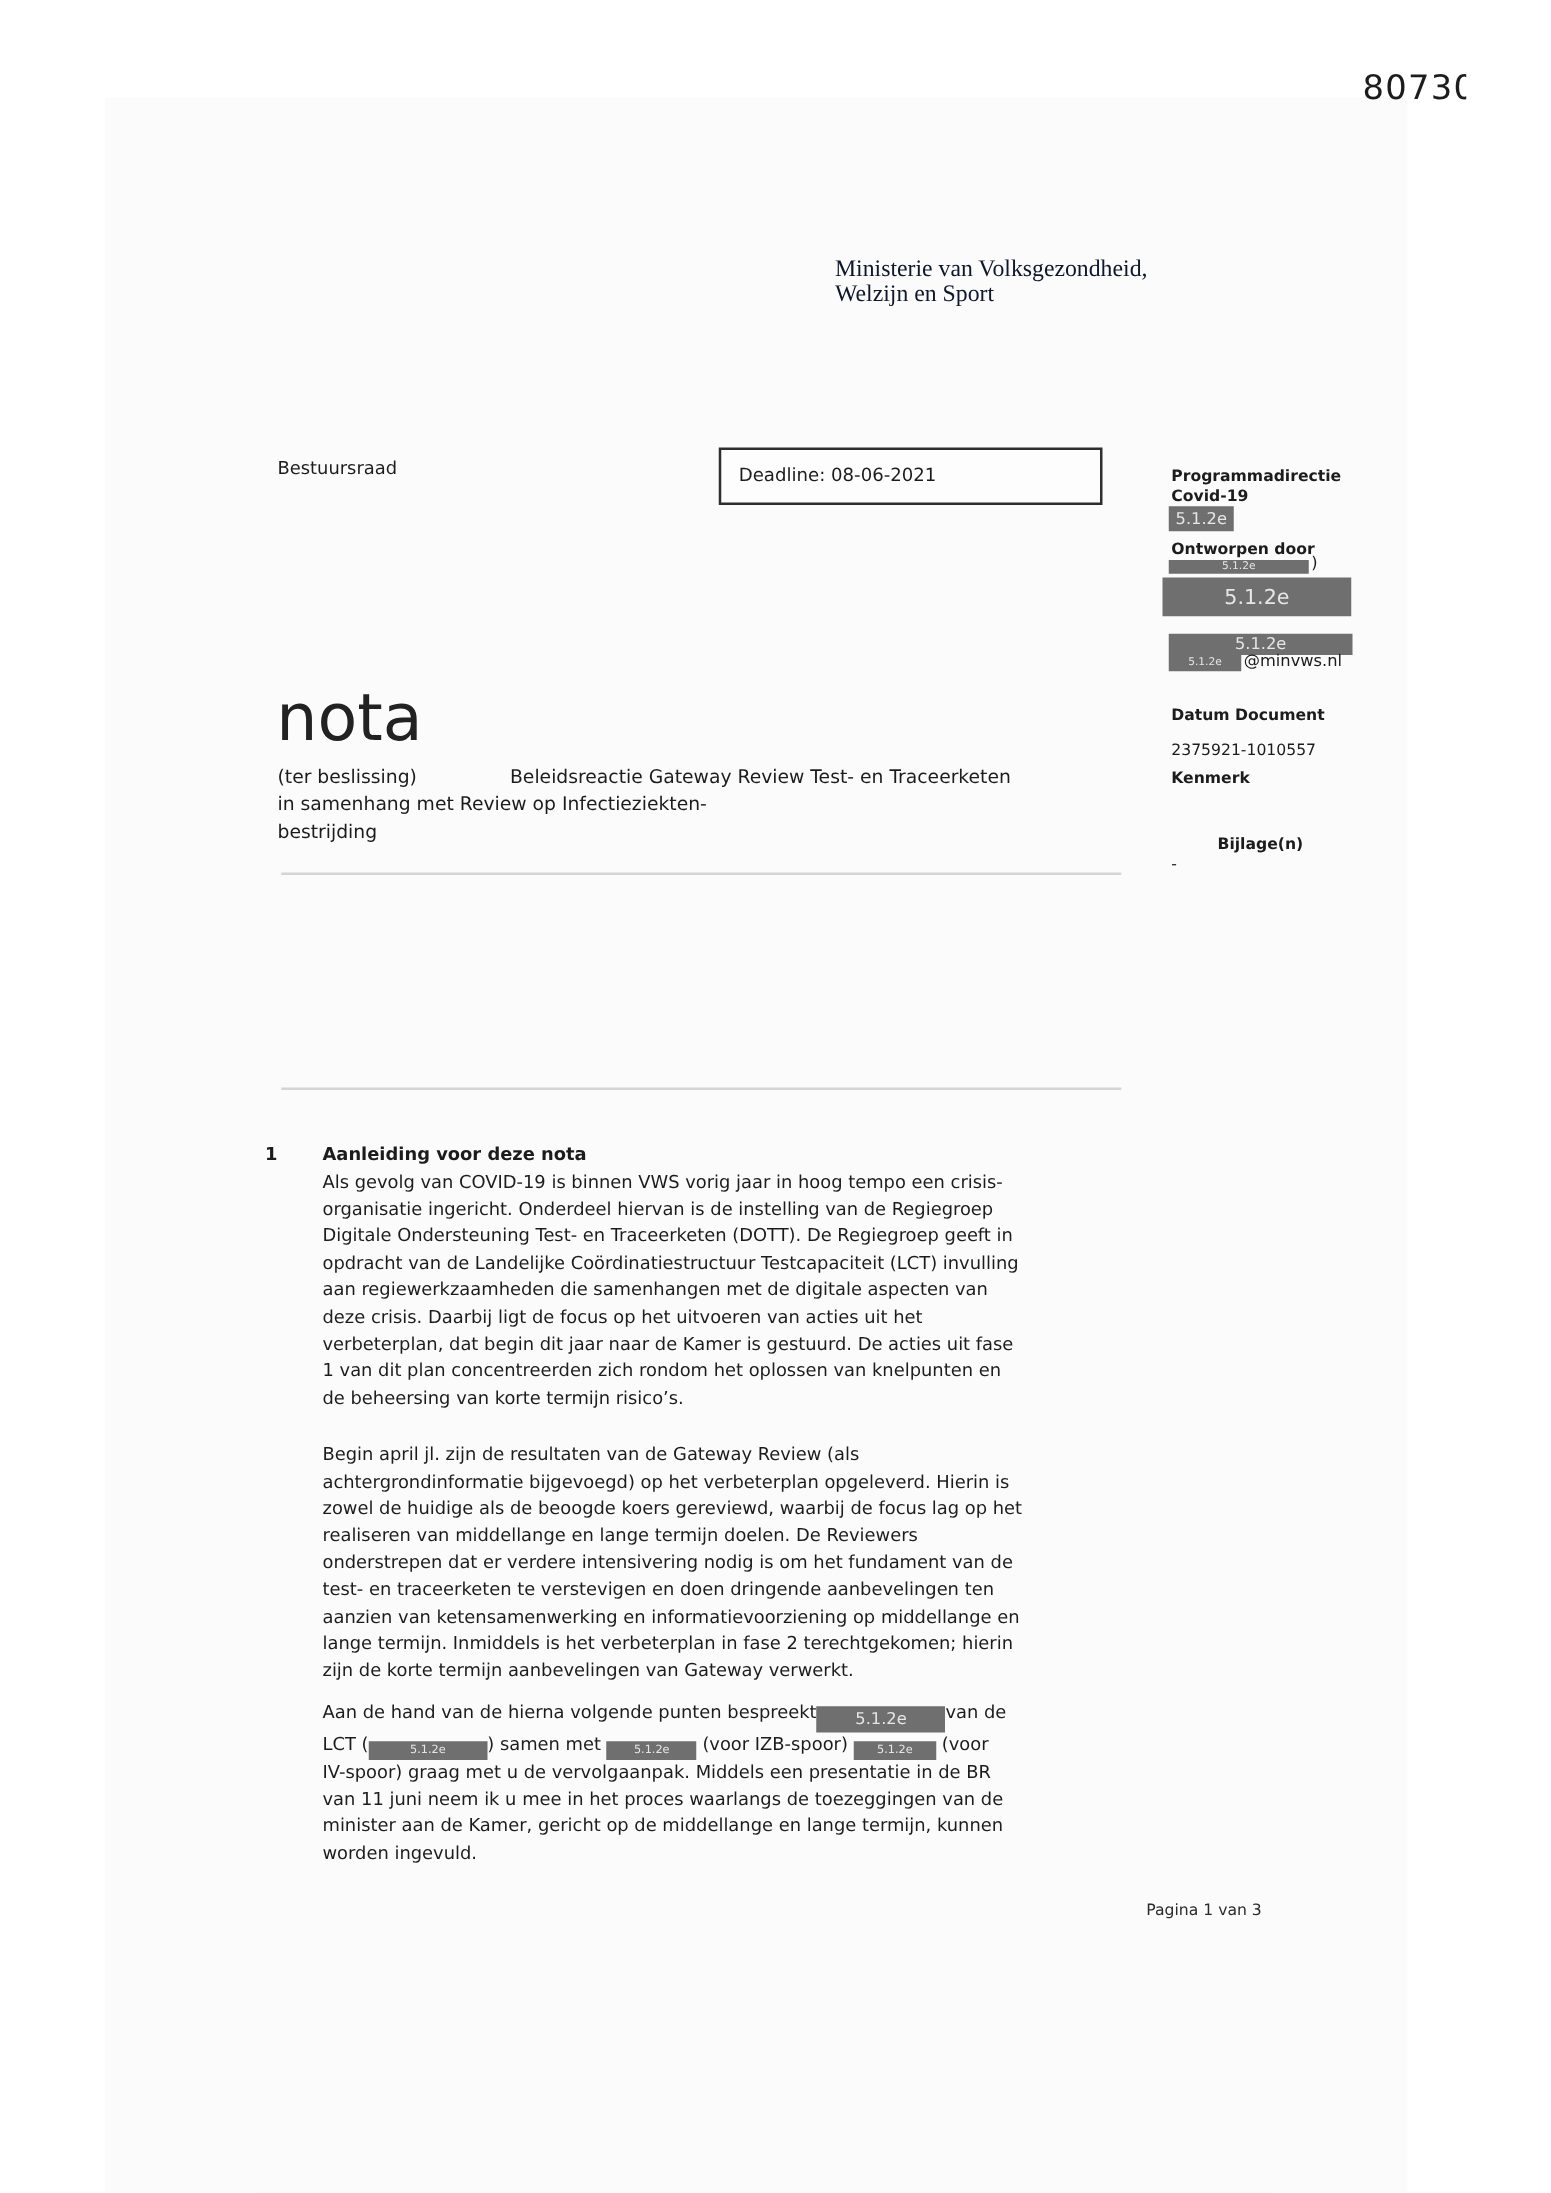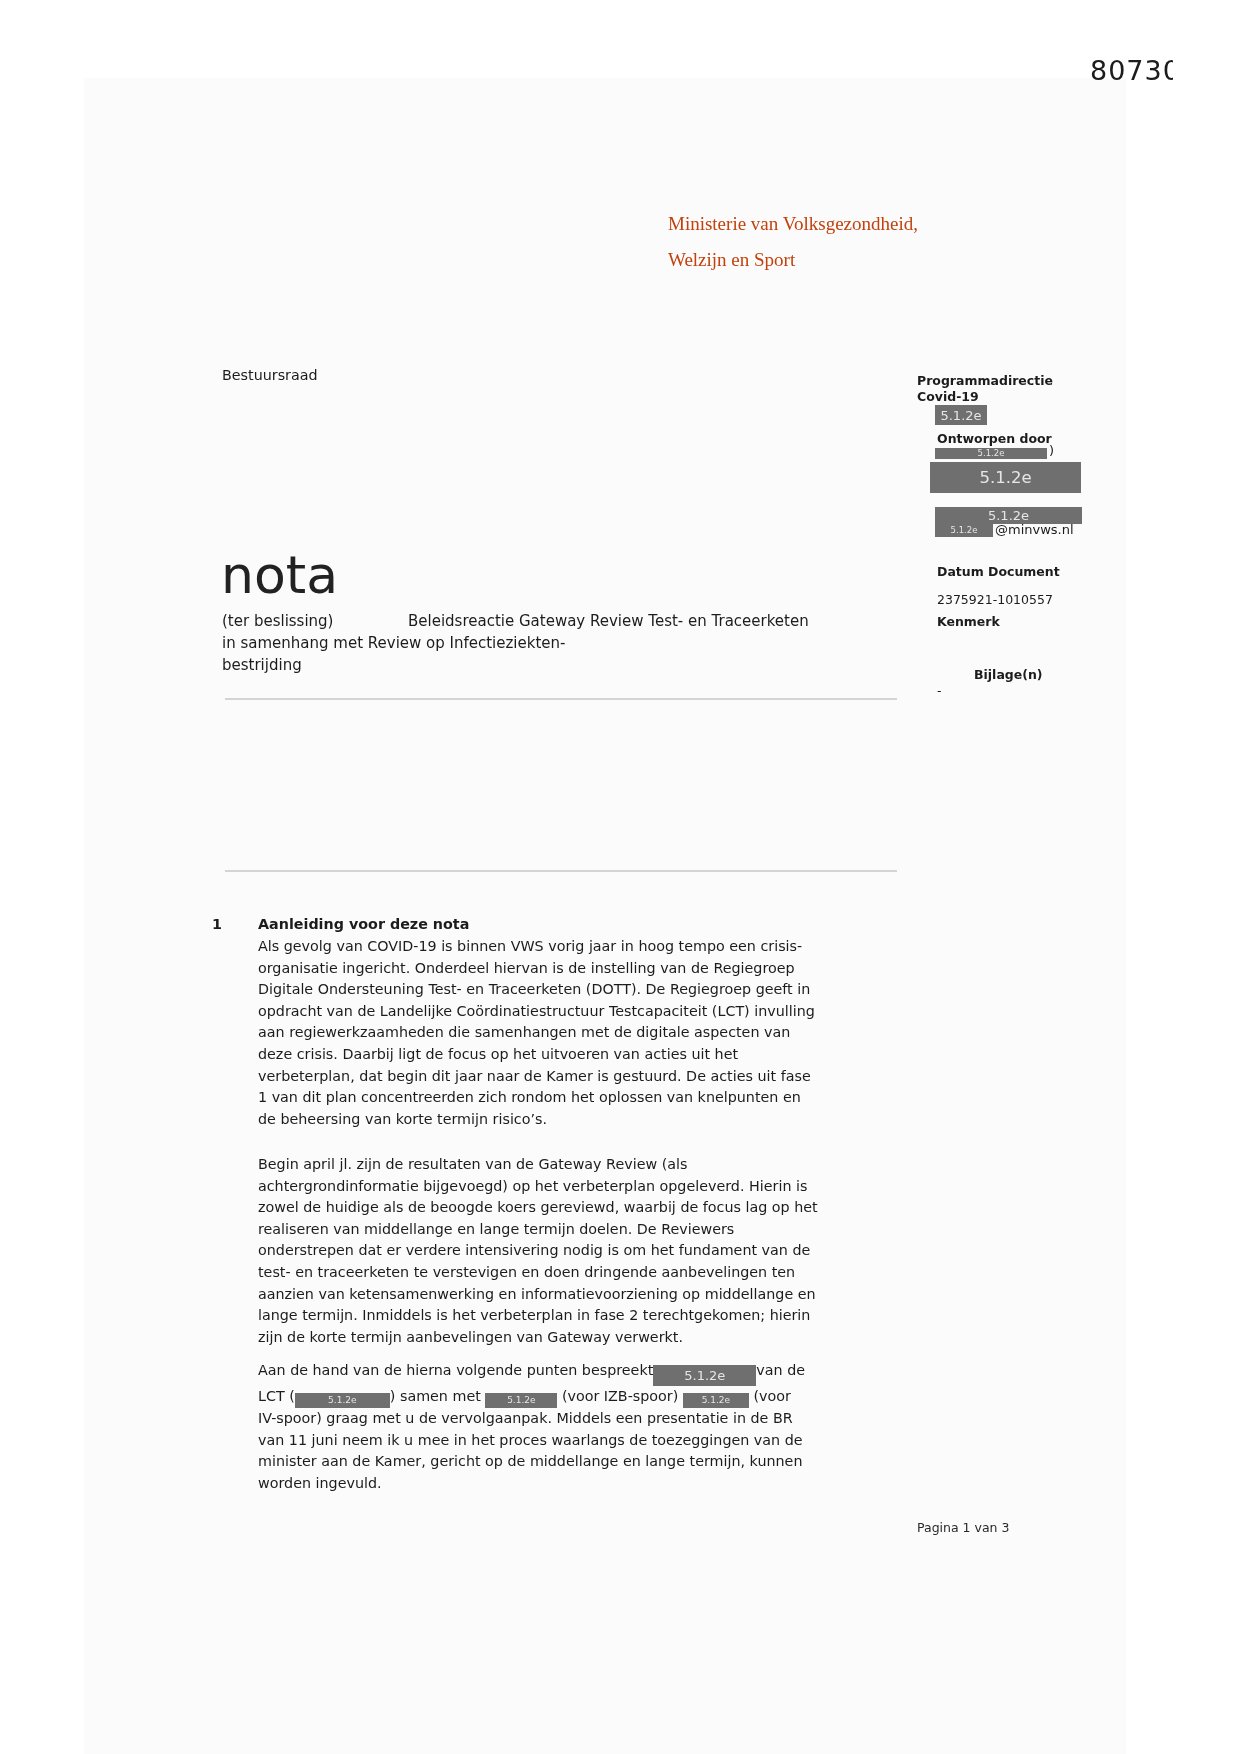--- a/index.html
+++ b/index.html
@@ -11,21 +11,21 @@
   html,body{margin:0;padding:0;background:#ffffff;}
   .page{
     position:relative;width:1173px;height:1754px;
     font-family:"DejaVu Sans",sans-serif;color:var(--text);
     overflow:hidden;background:#ffffff;
   }
   .scan-bg{position:absolute;left:84px;top:78px;width:1042px;height:1676px;background:#fbfbfb;}
   .abs{position:absolute;}
   .pre{white-space:pre-line;}
   .doc-number{left:1090px;top:55px;font-size:27px;letter-spacing:1px;}
-  .ministry{left:668px;top:206px;font-family:"Liberation Serif",serif;font-size:19px;line-height:36px;color:#c2410c;}
+  .ministry{left:668px;top:206px;font-family:"Liberation Serif",serif;font-size:19px;line-height:20px;color:#0f172a;}
   .recipient{left:222px;top:367px;font-size:14.3px;}
   .deadline-box{left:575px;top:358px;width:289px;height:42px;border:2px solid #2e2e2e;padding-left:14px;display:flex;align-items:center;font-size:14.5px;background:#fdfdfd;}
   .sb-label{font-size:12.5px;font-weight:bold;line-height:16px;}
   .sb-text{font-size:12.5px;line-height:16px;}
   .redaction{background:var(--redaction-bg);color:var(--redaction-text);text-align:center;font-family:"DejaVu Sans",sans-serif;}
   .rd-abs{position:absolute;display:flex;align-items:center;justify-content:center;}
   .nota-title{left:221px;top:550px;font-size:52px;line-height:50px;font-weight:400;color:#222;}
   .subject{font-size:15px;text-align:center;}
   .rule{position:absolute;height:2px;background:var(--rule);}
   .sec-num{left:212px;top:916px;font-size:14.3px;font-weight:bold;}
@@ -42,23 +42,26 @@
 <div class="page">
   <div class="scan-bg"></div>
 
   <div class="abs doc-number">807304</div>
 
   <div class="abs ministry pre">Ministerie van Volksgezondheid,
 Welzijn en Sport</div>
 
   <div class="abs recipient">Bestuursraad</div>
 
+  <div class="abs deadline-box">
+    <span>Deadline: 08-06-2021</span>
+  </div>
 
   <div>
-    <div class="abs sb-label pre" style="left:917px;top:373px;">Programmadirectie
+    <div class="abs sb-label pre" style="left:937px;top:373px;">Programmadirectie
 Covid-19</div>
     <div class="abs rd-abs redaction" style="left:935px;top:405px;width:52px;height:20px;font-size:13px;">5.1.2e</div>
 
     <div class="abs sb-label" style="left:937px;top:431px;">Ontworpen door</div>
     <div class="abs rd-abs redaction tiny" style="left:935px;top:448px;width:112px;height:11px;">5.1.2e</div>
     <div class="abs" style="left:1049px;top:443px;font-size:13px;">)</div>
     <div class="abs rd-abs redaction" style="left:930px;top:462px;width:151px;height:31px;font-size:16.5px;">5.1.2e</div>
 
     <div class="abs rd-abs redaction" style="left:935px;top:507px;width:147px;height:17px;font-size:13px;">5.1.2e</div>
     <div class="abs rd-abs redaction tiny" style="left:935px;top:524px;width:58px;height:13px;">5.1.2e</div>

